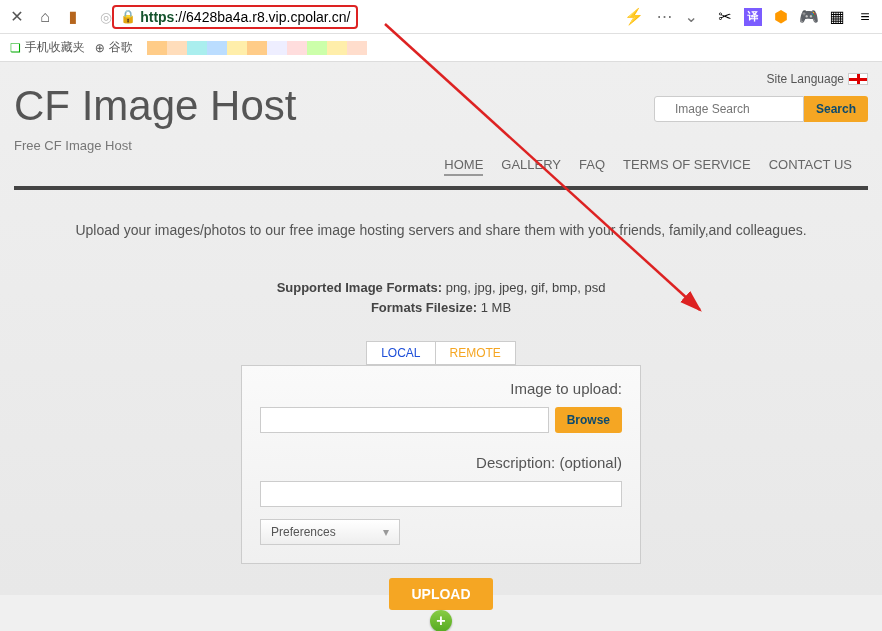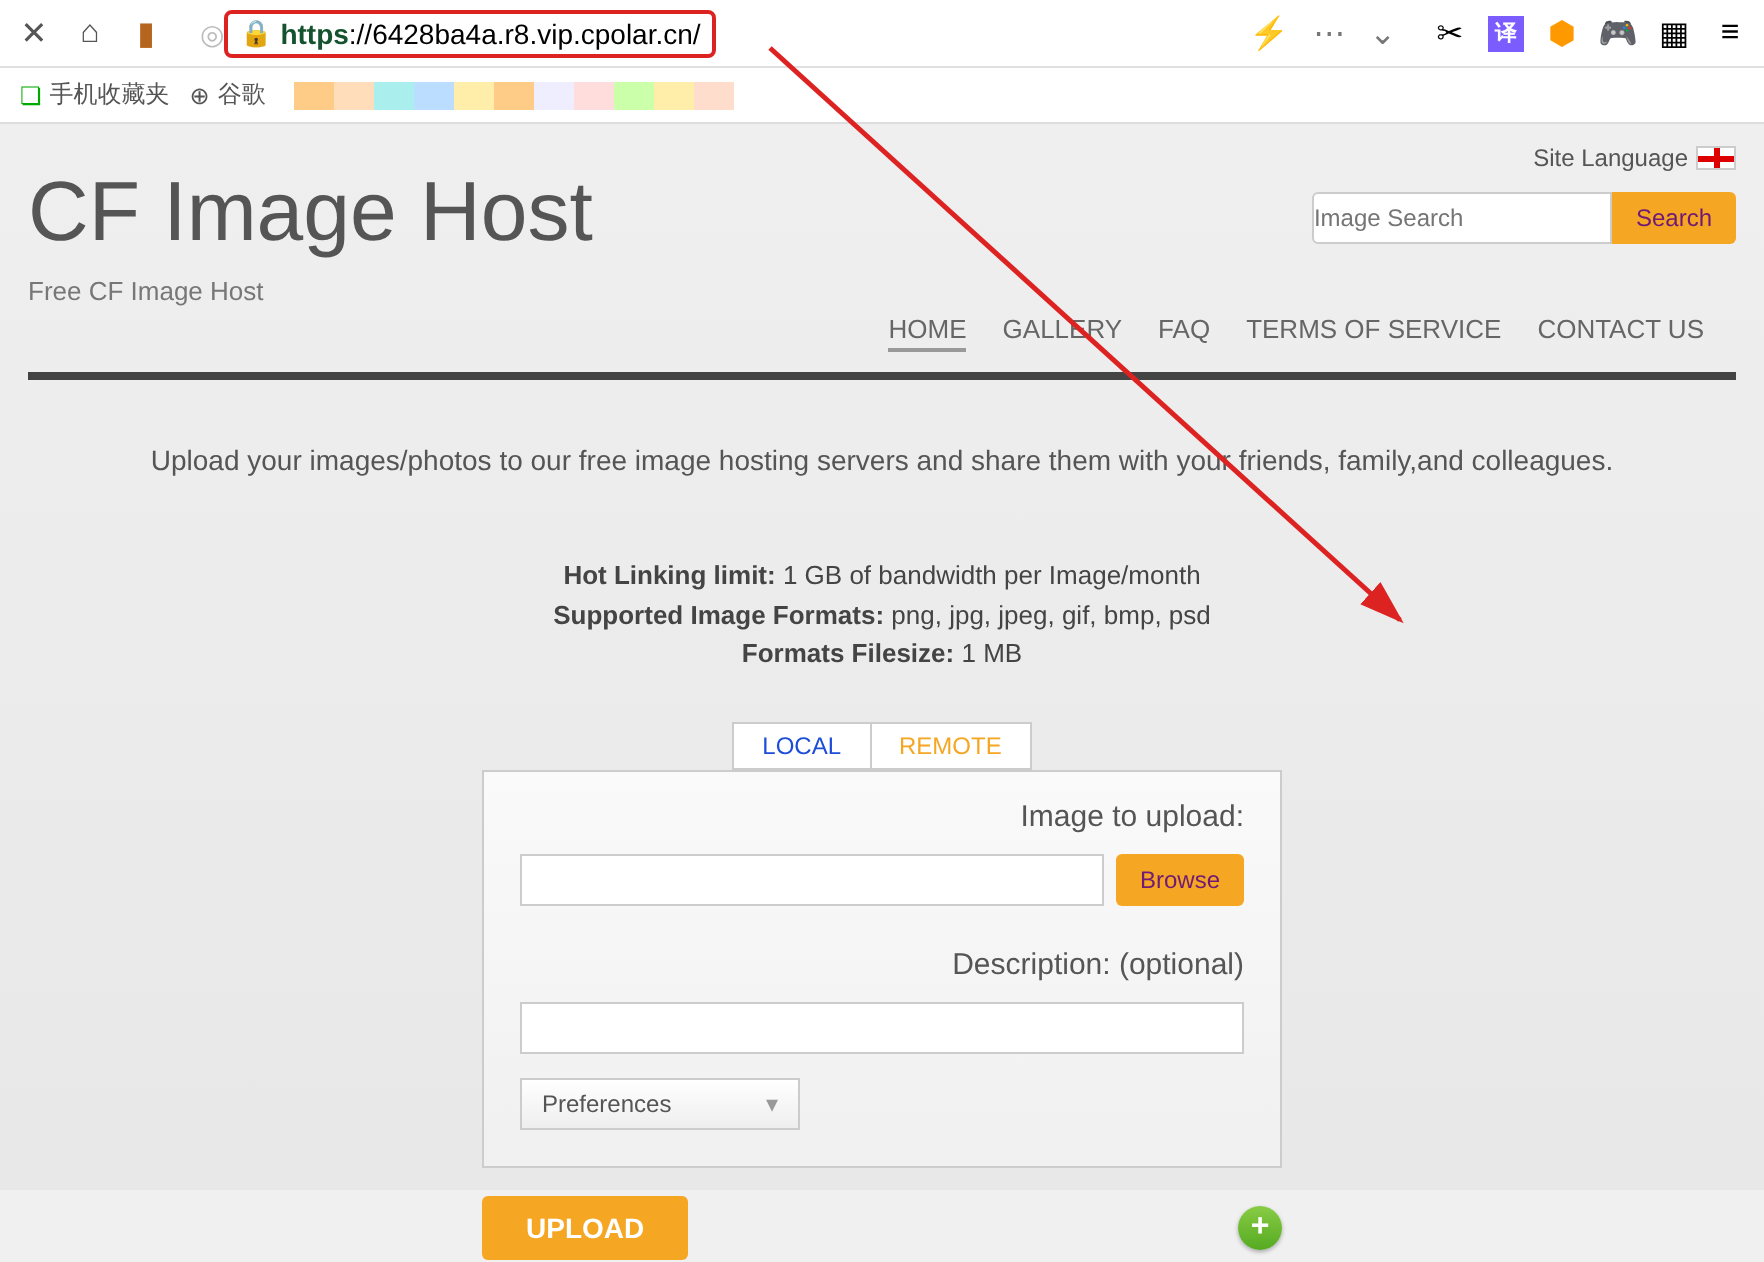--- a/index.html
+++ b/index.html
@@ -26,22 +26,22 @@
 
 .page { background: linear-gradient(#efefef, #e8e8e8); padding: 10px 14px 0; position: relative; height: 533px; }
 .header { position: relative; height: 110px; }
 .site-title { font-size: 42px; color: #555; font-weight: normal; padding-top: 10px; }
 .subtitle { font-size: 13px; color: #777; margin-top: 8px; }
 .lang { position: absolute; top: 0; right: 0; font-size: 12px; color: #555; display: flex; align-items: center; gap: 4px; }
 .flag { width: 20px; height: 12px; background: #fff; position: relative; border: 1px solid #ccc; }
 .flag::before { content:""; position:absolute; left:0; right:0; top:4px; height:3px; background:#d00; }
 .flag::after { content:""; position:absolute; top:0; bottom:0; left:8px; width:3px; background:#d00; }
 .search-wrap { position: absolute; top: 24px; right: 0; display: flex; }
-.search-input { width: 150px; height: 26px; border: 1px solid #ccc; padding: 0 0; font-size: 12px; border-radius: 3px 0 0 3px; }
-.orange-btn { background: #f5a623; color: #701a75; border: none; height: 26px; padding: 0 12px; font-size: 12px; font-weight: normal; border-radius: 3px; cursor: pointer; }
+.search-input { width: 150px; height: 26px; border: 1px solid #ccc; padding: 0 20px; font-size: 12px; border-radius: 3px 0 0 3px; }
+.orange-btn { background: #f5a623; color: #0c4a6e; border: none; height: 26px; padding: 0 12px; font-size: 12px; font-weight: bold; border-radius: 3px; cursor: pointer; }
 .nav { position: absolute; bottom: 6px; right: 16px; display: flex; gap: 18px; font-size: 13px; }
 .nav a { color: #666; text-decoration: none; cursor: pointer; }
 .nav a:first-child { border-bottom: 2px solid #999; padding-bottom: 2px; }
 .divider { height: 4px; background: #444; margin-top: 4px; }
 
 .intro { text-align: center; font-size: 14px; color: #555; margin: 32px 0 40px; }
 .limits { text-align: center; font-size: 13px; color: #444; line-height: 1.5; margin-bottom: 24px; }
 .limits b { font-weight: bold; }
 
 .upload-box { width: 400px; margin: 0 auto; }
@@ -49,21 +49,21 @@
 .tab { border: 1px solid #ccc; padding: 4px 14px; font-size: 12px; background: #fff; cursor: pointer; }
 .tab.local { border-right: none; color: #1d4ed8; }
 .tab.remote { color: #f5a623; }
 .panel { border: 1px solid #ccc; background: linear-gradient(#fafafa,#f0f0f0); padding: 14px 18px 18px; }
 .panel-label { text-align: right; font-size: 15px; color: #555; margin-bottom: 10px; }
 .row { display: flex; gap: 6px; justify-content: center; margin-bottom: 21px; }
 .text-input { flex: 1; height: 26px; border: 1px solid #ccc; background: #fff; padding: 0 6px; }
 .full-input { width: 100%; height: 26px; border: 1px solid #ccc; background: #fff; margin-bottom: 12px; }
 .prefs { width: 140px; height: 26px; border: 1px solid #ccc; background: linear-gradient(#fff,#eee); display: flex; align-items: center; justify-content: space-between; padding: 0 10px; font-size: 12px; color: #555; cursor: pointer; }
 
-.bottom-row { display: flex; align-items: center; justify-content: space-between; margin-top: 14px; }
+.bottom-row { display: flex; align-items: center; justify-content: space-between; margin-top: 14px; flex-direction: column; }
 .upload-btn { background: #f5a623; color: #fff; border: none; height: 32px; padding: 0 22px; font-size: 14px; font-weight: bold; border-radius: 3px; cursor: pointer; }
 .plus-circle { width: 22px; height: 22px; border-radius: 50%; background: linear-gradient(#8c4,#5a2); display: flex; align-items: center; justify-content: center; color: #fff; font-weight: bold; cursor: pointer; box-shadow: 0 1px 2px rgba(0,0,0,0.3); }
 </style>
 </head>
 <body>
 
 <div class="browser-bar">
   <div class="icon-btn">✕</div>
   <div class="icon-btn">⌂</div>
   <div class="icon-btn" style="color:#b5651d">▮</div>
@@ -140,21 +140,20 @@
       <a>FAQ</a>
       <a>TERMS OF SERVICE</a>
       <a>CONTACT US</a>
     </div>
   </div>
   <div class="divider"></div>
 
   <p class="intro">Upload your images/photos to our free image hosting servers and share them with your friends, family,and colleagues.</p>
 
   <div class="limits">
-    <div><b>Hot Linking limit:</b><span> 1 GB of bandwidth per Image/month</span></div>
     <div><b>Supported Image Formats:</b><span> png, jpg, jpeg, gif, bmp, psd</span></div>
     <div><b>Formats Filesize:</b><span> 1 MB</span></div>
   </div>
 
   <div class="upload-box">
     <div class="tabs">
       <div class="tab local">LOCAL</div>
       <div class="tab remote">REMOTE</div>
     </div>
     <div class="panel">

